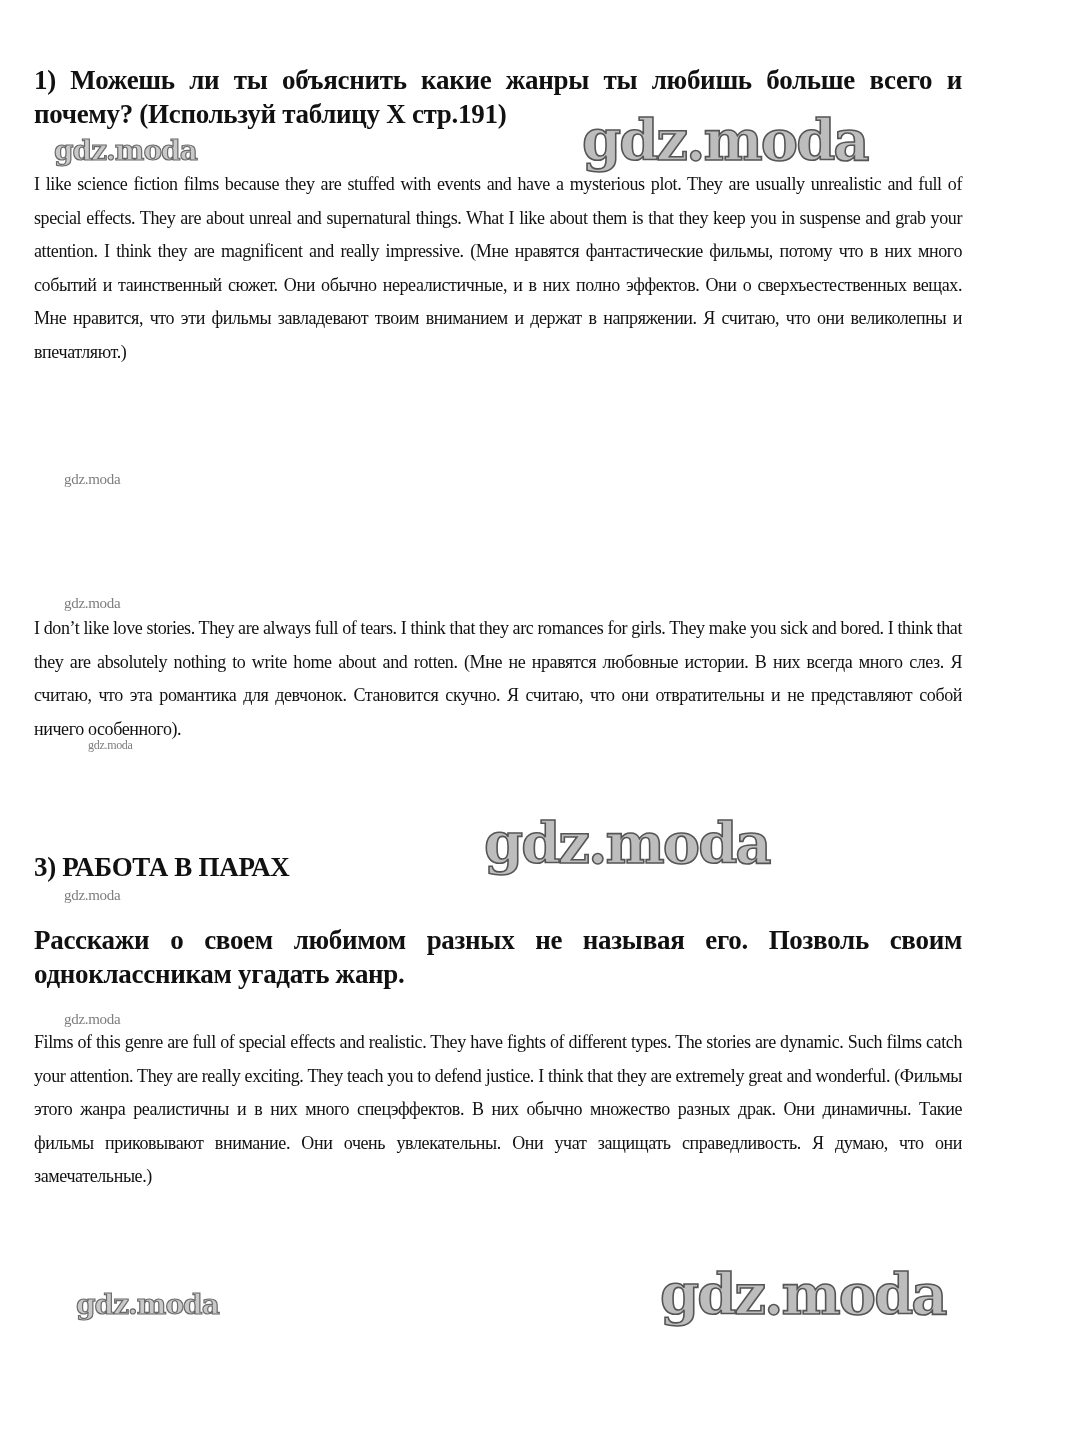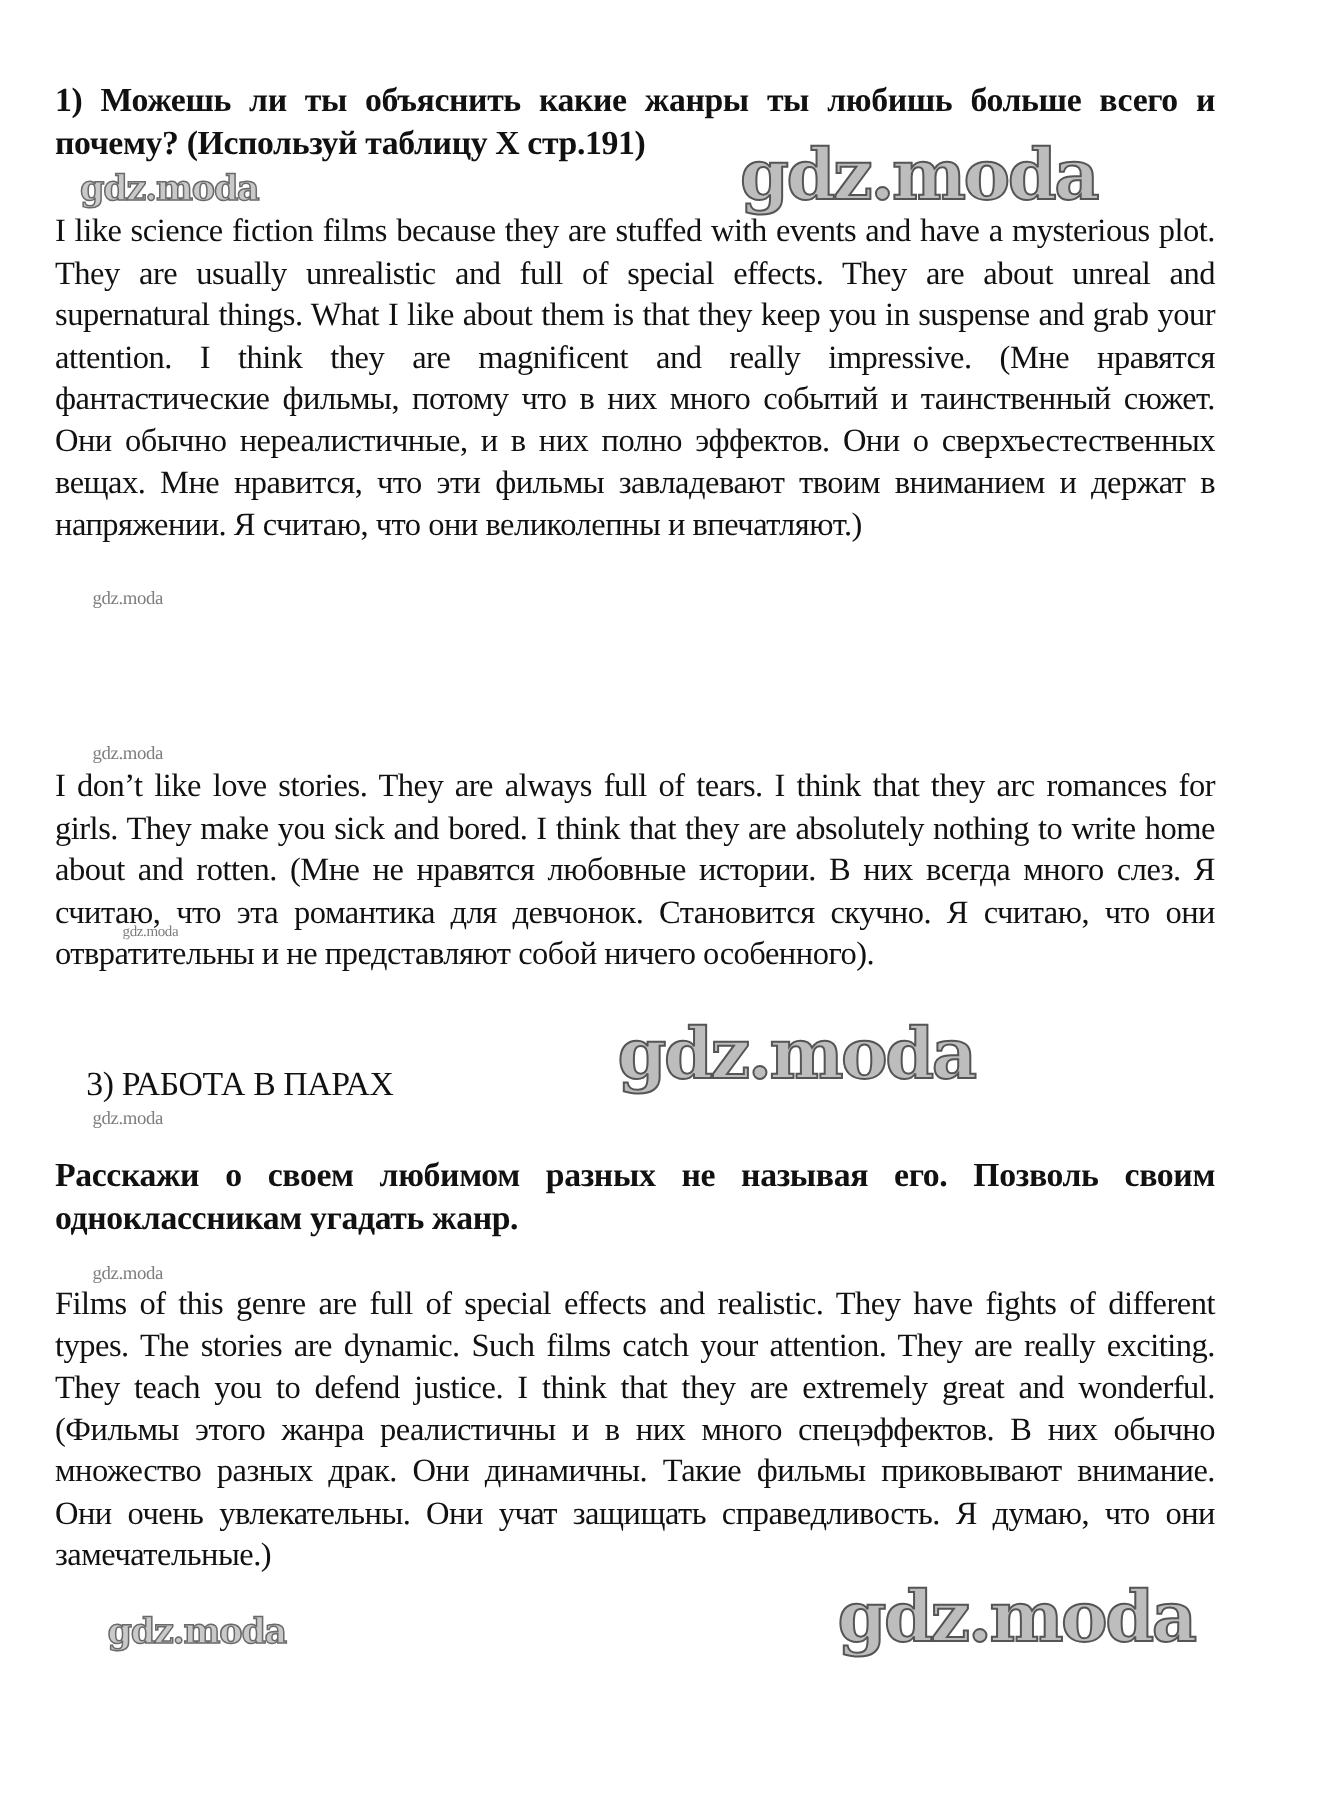--- a/index.html
+++ b/index.html
@@ -1,22 +1,22 @@
 <!DOCTYPE html>
 <html><head>
 <meta charset="utf-8">
 <style>
   html, body { margin: 0; padding: 0; background: #ffffff; }
   body { width: 1067px; height: 1453px; position: relative; overflow: hidden;
          font-family: "Liberation Serif", "DejaVu Serif", serif; color: #111111; }
-  .page { position: absolute; left: 14px; top: 0; width: 1023px; height: 1453px; }
+  .page { position: absolute; left: 4px; top: 0; width: 1023px; height: 1453px; }
   .block { position: absolute; left: 30px; width: 928px; }
   .q { font-weight: bold; font-size: 27px; line-height: 33.5px; text-align: justify;
        text-align-last: left; letter-spacing: -0.3px; }
-  .p { font-size: 26px; line-height: 33.5px; text-align: justify; text-align-last: left;
+  .p { font-size: 18px; line-height: 33.5px; text-align: justify; text-align-last: left;
        letter-spacing: -0.4px; }
   .wm-small { position: absolute; font-family: "Liberation Serif", "DejaVu Serif", serif;
               font-size: 15px; color: #7d7d7d; letter-spacing: -0.3px; }
   .wm-mid { position: absolute; font-family: "DejaVu Serif", "Liberation Serif", serif;
             font-weight: bold; font-size: 28px; color: #c9c9c9; letter-spacing: -1px;
             -webkit-text-stroke: 1.2px #6a6a6a; }
   .wm-big { position: absolute; font-family: "DejaVu Serif", "Liberation Serif", serif;
             font-weight: bold; font-size: 56px; color: #bdbdbd; letter-spacing: -2px;
             -webkit-text-stroke: 1.6px #555555; line-height: 1;
             background-image: repeating-linear-gradient(0deg, rgba(0,0,0,0.0) 0 2px, rgba(0,0,0,0.0) 2px 3px);
@@ -31,21 +31,21 @@
   <div class="wm-big" style="left:578px; top:112px;">gdz.moda</div>
   <div class="wm-mid" style="left:50px; top:134px;">gdz.moda</div>
   <div class="block p" style="top:168px;">I like science fiction films because they are stuffed with events and have a mysterious plot. They are usually unrealistic and full of special effects. They are about unreal and supernatural things. What I like about them is that they keep you in suspense and grab your attention. I think they are magnificent and really impressive. (Мне нравятся фантастические фильмы, потому что в них много событий и таинственный сюжет. Они обычно нереалистичные, и в них полно эффектов. Они о сверхъестественных вещах. Мне нравится, что эти фильмы завладевают твоим вниманием и держат в напряжении. Я считаю, что они великолепны и впечатляют.)</div>
   <div class="wm-small" style="left:60px; top:471px;">gdz.moda</div>
 
   <div class="wm-small" style="left:60px; top:595px;">gdz.moda</div>
   <div class="block p" style="top:612px;">I don’t like love stories. They are always full of tears. I think that they arc romances for girls. They make you sick and bored. I think that they are absolutely nothing to write home about and rotten. (Мне не нравятся любовные истории. В них всегда много слез. Я считаю, что эта романтика для девчонок. Становится скучно. Я считаю, что они отвратительны и не представляют собой ничего особенного).</div>
   <div class="wm-small" style="left:84px; top:738px; font-size:12px;">gdz.moda</div>
 
   <div class="wm-big" style="left:480px; top:815px;">gdz.moda</div>
-  <div class="block q" style="top:851px; font-weight:normal;margin-left:25px;">3) РАБОТА В ПАРАХ</div>
+  <div class="block q" style="top:851px; font-weight:bold;">3) РАБОТА В ПАРАХ</div>
   <div class="wm-small" style="left:60px; top:887px;">gdz.moda</div>
   <div class="block q" style="top:924px;">Расскажи о своем любимом разных не называя его. Позволь своим одноклассникам угадать жанр.</div>
   <div class="wm-small" style="left:60px; top:1011px;">gdz.moda</div>
   <div class="block p" style="top:1026px;">Films of this genre are full of special effects and realistic. They have fights of different types. The stories are dynamic. Such films catch your attention. They are really exciting. They teach you to defend justice. I think that they are extremely great and wonderful. (Фильмы этого жанра реалистичны и в них много спецэффектов. В них обычно множество разных драк. Они динамичны. Такие фильмы приковывают внимание. Они очень увлекательны. Они учат защищать справедливость. Я думаю, что они замечательные.)</div>
   <div class="wm-big" style="left:656px; top:1266px;">gdz.moda</div>
   <div class="wm-mid" style="left:72px; top:1288px;">gdz.moda</div>
 
 </div>
 
 </body></html>

